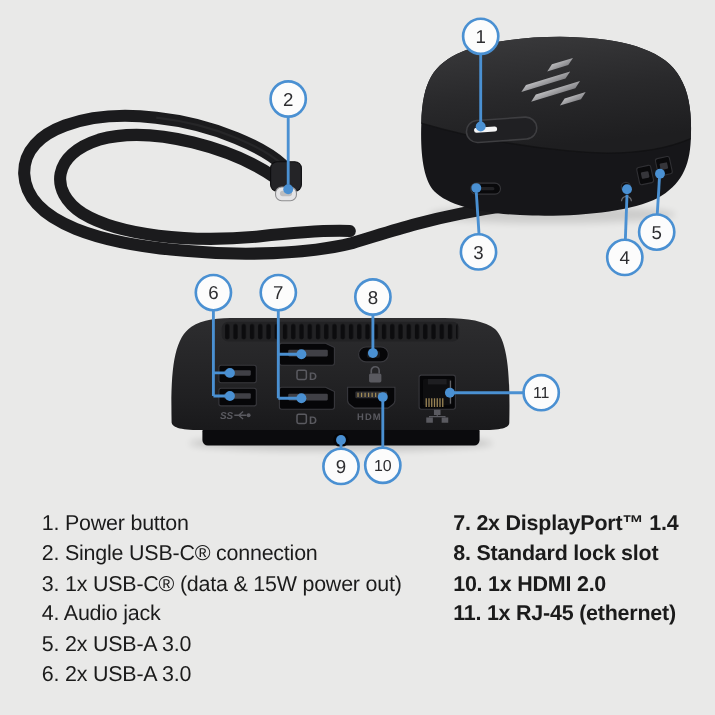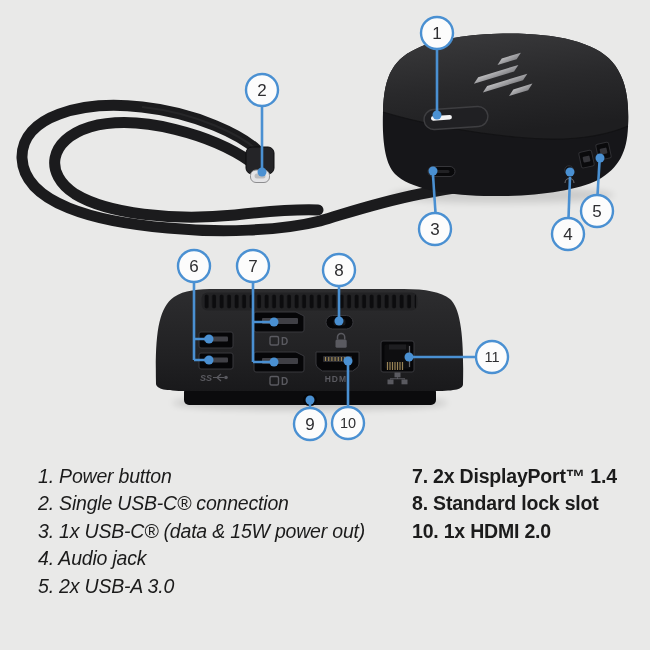--- a/index.html
+++ b/index.html
@@ -1,21 +1,21 @@
 <!DOCTYPE html>
 <html><head>
 <meta charset="utf-8">
 <style>
   html,body{margin:0;padding:0;}
   body{width:650px;height:650px;overflow:hidden;font-family:"Liberation Sans",sans-serif;}
   #stage{position:relative;width:650px;height:650px;background:#E9E9E8;}
   #diagram{position:absolute;left:0;top:0;}
   .legend-col{position:absolute;top:463px;color:#1B1B1B;}
   .legend-col .row{font-size:19.5px;line-height:27.4px;letter-spacing:-0.2px;white-space:nowrap;}
-  #legend-left{left:38px;font-style:italic;}
+  #legend-left{left:38px;}
   #legend-right{left:412px;font-weight:bold;}
   .co-num{font-family:"Liberation Sans",sans-serif;fill:#2E2E31;}
 </style>
 </head>
 <body>
 
 <div id="stage">
 
 <svg id="diagram" width="650" height="650" viewBox="0 0 650 650">
   <defs>
@@ -236,19 +236,21 @@
     </g>
   </g>
 </svg>
 
   <div class="legend-col" id="legend-left">
     <div class="row">1. Power button</div>
     <div class="row">2. Single USB-C® connection</div>
     <div class="row">3. 1x USB-C® (data &amp; 15W power out)</div>
     <div class="row">4. Audio jack</div>
     <div class="row">5. 2x USB-A 3.0</div>
+    <div class="row">6. 2x USB-A 3.0</div>
   </div>
   <div class="legend-col" id="legend-right">
     <div class="row">7. 2x DisplayPort™ 1.4</div>
     <div class="row">8. Standard lock slot</div>
     <div class="row">10. 1x HDMI 2.0</div>
+    <div class="row">11. 1x RJ-45 (ethernet)</div>
   </div>
 </div>
 
 </body></html>

